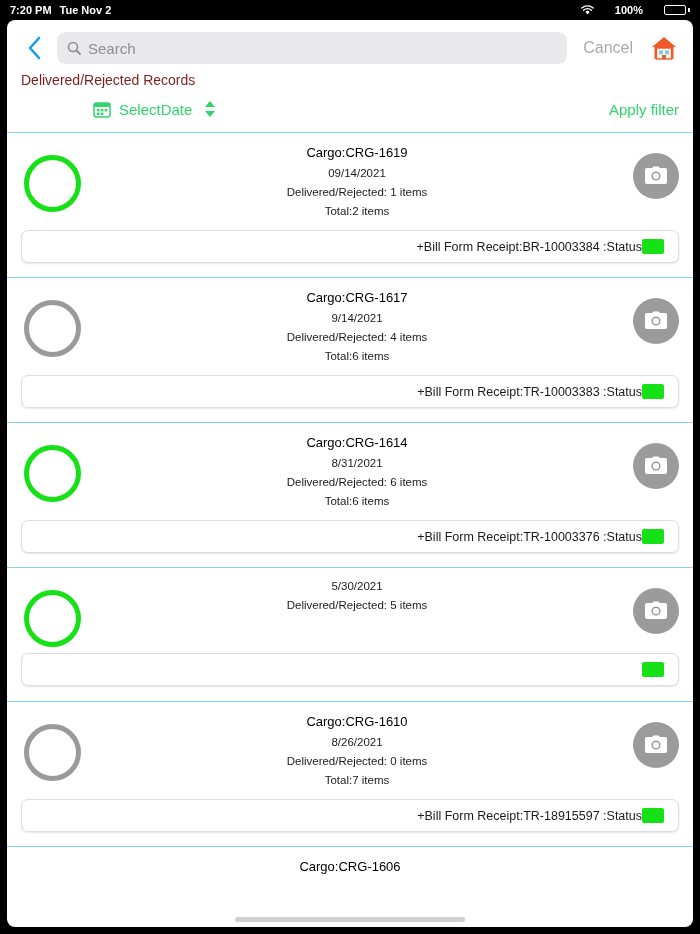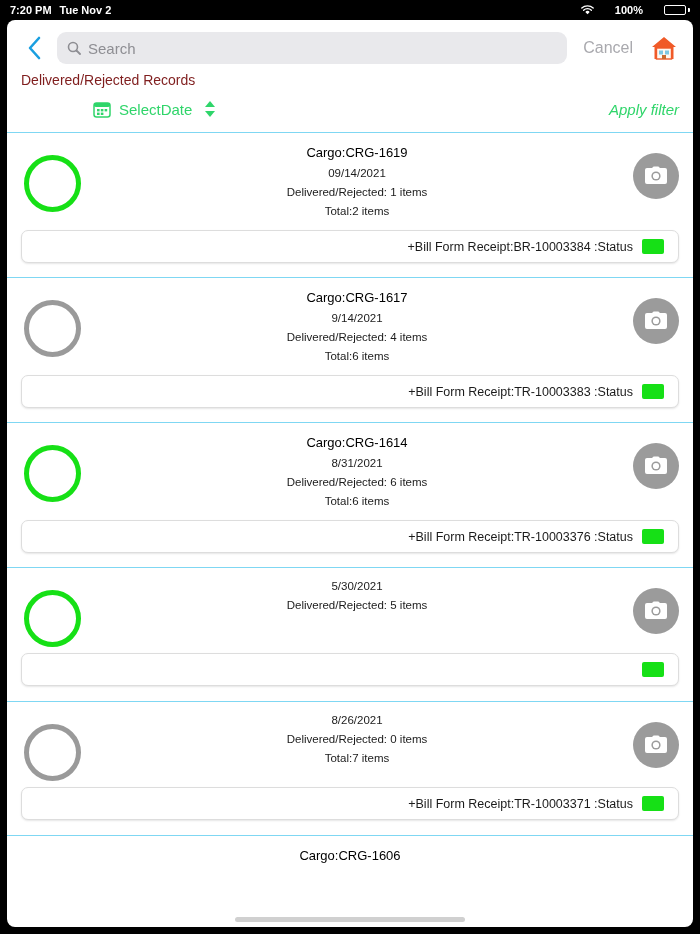--- a/index.html
+++ b/index.html
@@ -115,21 +115,20 @@
     cursor: pointer;
   }
   .cal-icon { width: 18px; height: 18px; display: flex; }
   .date-label { color: #2fd56a; font-size: 15px; }
   .sort-arrows { display: flex; flex-direction: column; gap: 1px; margin-left: 3px; }
   .apply-filter {
     margin-left: auto;
     color: #2fd56a;
     font-size: 15px;
     cursor: pointer;
-    font-style: italic;
   }
 
   
   .records-list {
     border-top: 1px solid #7fd7f3;
     height: 752px;
     overflow-y: auto;
   }
   .record-card {
     border-bottom: 1px solid #7fd7f3;
@@ -179,21 +178,20 @@
     margin-top: 6px;
     height: 33px;
     border: 1px solid #ddd;
     border-radius: 7px;
     background: #fff;
     box-shadow: 0 1px 2px rgba(0,0,0,0.10);
     display: flex;
     align-items: center;
     justify-content: flex-end;
     padding-right: 14px;
-    gap: 9px;
     font-size: 12.5px;
     color: #1b1b1b;
     cursor: pointer;
   }
   .status-chip {
     width: 22px; height: 15px;
     background: #16e016;
     border-radius: 2px;
     flex: 0 0 auto;
   }
@@ -379,34 +377,35 @@
       </div>
       <div class="bill-bar">
         <span class="status-chip"></span>
       </div>
     </div>
 
     <div class="record-card">
       <div class="record-top">
         <div class="status-ring gray"></div>
         <div class="record-center">
+          <div class="cargo-id">Cargo:CRG-1610</div>
           <div class="rec-line">8/26/2021</div>
           <div class="rec-line">Delivered/Rejected: 0 items</div>
           <div class="rec-line">Total:7 items</div>
         </div>
         <div class="camera-btn">
           <svg width="24" height="20" viewBox="0 0 24 20">
               <path d="M8 2 L9.6 0.4 L14.4 0.4 L16 2 L21 2 A2 2 0 0 1 23 4 L23 16 A2 2 0 0 1 21 18 L3 18 A2 2 0 0 1 1 16 L1 4 A2 2 0 0 1 3 2 Z" fill="#fff"></path>
               <circle cx="12" cy="10" r="4.6" fill="#9b9b9b"></circle>
               <circle cx="12" cy="10" r="3.1" fill="#fff"></circle>
             </svg>
         </div>
       </div>
       <div class="bill-bar">
-        <span>+Bill Form Receipt:TR-10003371 :Status</span>
+        <span>+Bill Form Receipt:TR-18915597 :Status</span>
         <span class="status-chip"></span>
       </div>
     </div>
 
     <div class="record-card">
       <div class="record-top">
 
         <div class="record-center">
           <div class="cargo-id">Cargo:CRG-1606</div>
 

